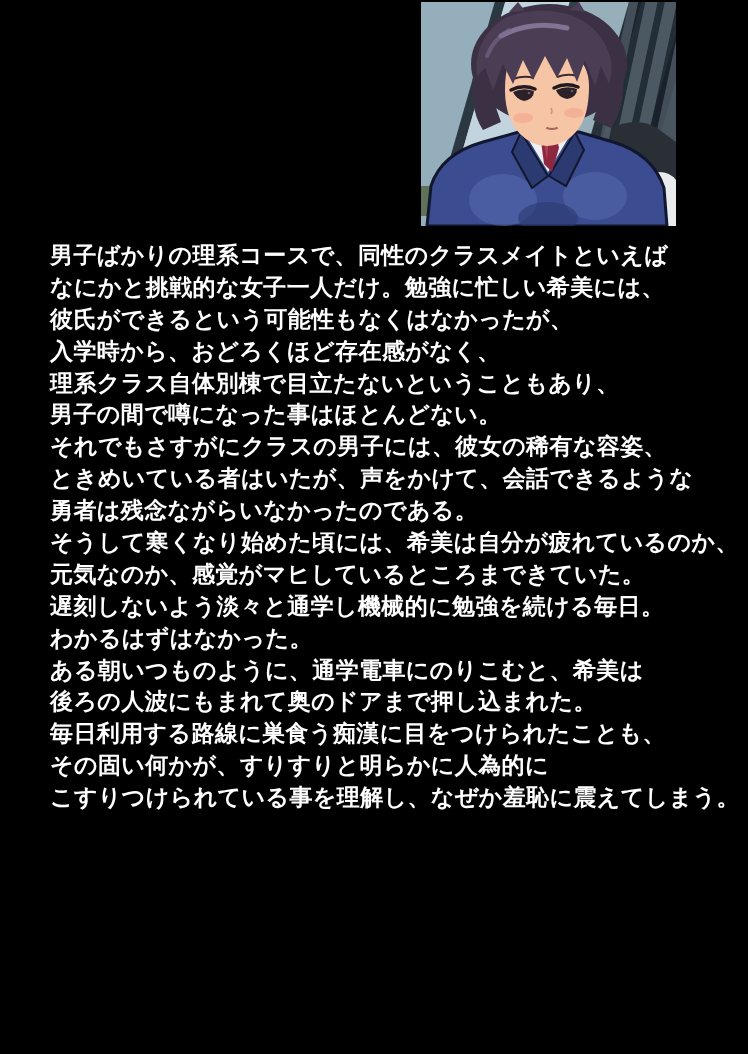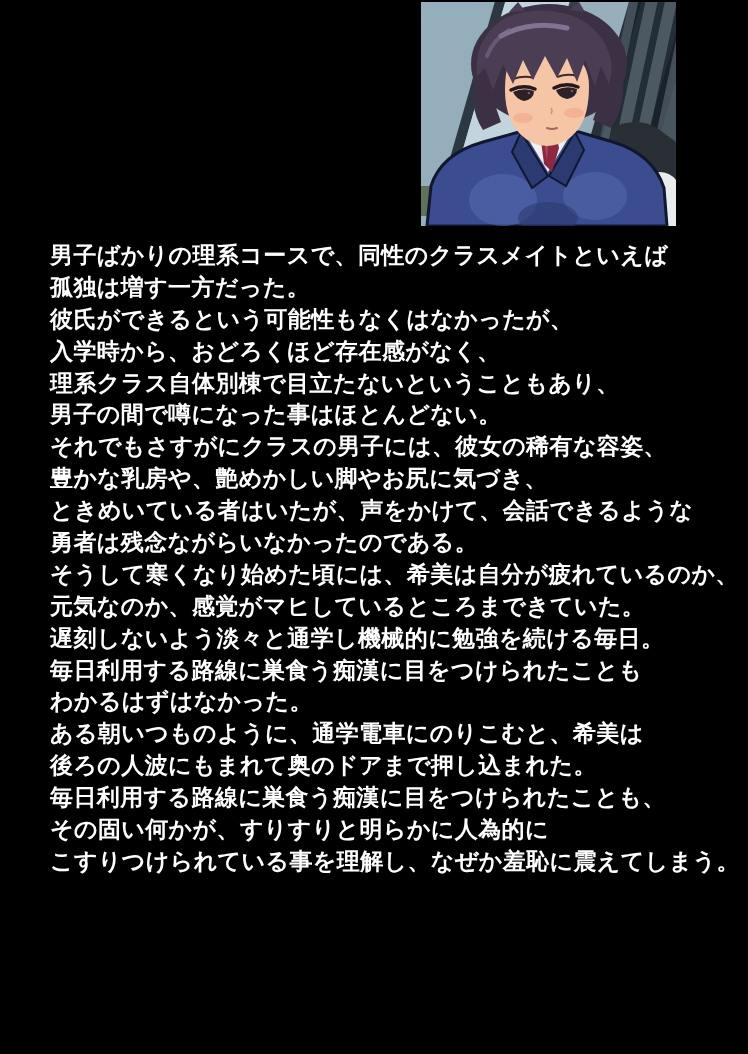--- a/index.html
+++ b/index.html
@@ -85,33 +85,31 @@
       <path d="M56,74 Q52,36 84,16 Q118,2 152,14 Q182,26 190,58 Q192,70 188,82 L180,64 L174,84 L164,58 L156,80 L146,56 L136,76 L124,54 L112,78 L102,58 L92,82 L82,62 L72,88 L64,66 Z" fill="#4a3d54"></path>
       <path d="M88,10 L97,0 L104,9 Z" fill="#4a3d54"></path>
       <path d="M148,8 L158,0 L164,10 Z" fill="#4a3d54"></path>
       <path d="M80,34 Q110,18 146,26" stroke-width="5" fill="none" opacity="0.8" stroke-linecap="round" stroke="#8f81a2"></path>
       <path d="M66,54 Q72,38 88,28" stroke="#7a6c8e" stroke-width="4" fill="none" opacity="0.6" stroke-linecap="round"></path>
     </svg>
   </div>
 
   <div class="story">
     <div class="line">男子ばかりの理系コースで、同性のクラスメイトといえば</div>
-    <div class="line">孤独は増す一方だった。</div>
+    <div class="line">なにかと挑戦的な女子一人だけ。勉強に忙しい希美には、</div>
     <div class="line">彼氏ができるという可能性もなくはなかったが、</div>
     <div class="line">入学時から、おどろくほど存在感がなく、</div>
     <div class="line">理系クラス自体別棟で目立たないということもあり、</div>
     <div class="line">男子の間で噂になった事はほとんどない。</div>
     <div class="line">それでもさすがにクラスの男子には、彼女の稀有な容姿、</div>
-    <div class="line">豊かな乳房や、艶めかしい脚やお尻に気づき、</div>
     <div class="line">ときめいている者はいたが、声をかけて、会話できるような</div>
     <div class="line">勇者は残念ながらいなかったのである。</div>
     <div class="line">そうして寒くなり始めた頃には、希美は自分が疲れているのか、</div>
     <div class="line">元気なのか、感覚がマヒしているところまできていた。</div>
     <div class="line">遅刻しないよう淡々と通学し機械的に勉強を続ける毎日。</div>
-    <div class="line">毎日利用する路線に巣食う痴漢に目をつけられたことも</div>
     <div class="line">わかるはずはなかった。</div>
     <div class="line">ある朝いつものように、通学電車にのりこむと、希美は</div>
     <div class="line">後ろの人波にもまれて奥のドアまで押し込まれた。</div>
     <div class="line">毎日利用する路線に巣食う痴漢に目をつけられたことも、</div>
     <div class="line">その固い何かが、すりすりと明らかに人為的に</div>
     <div class="line">こすりつけられている事を理解し、なぜか羞恥に震えてしまう。</div>
   </div>
 
 </div>
 

